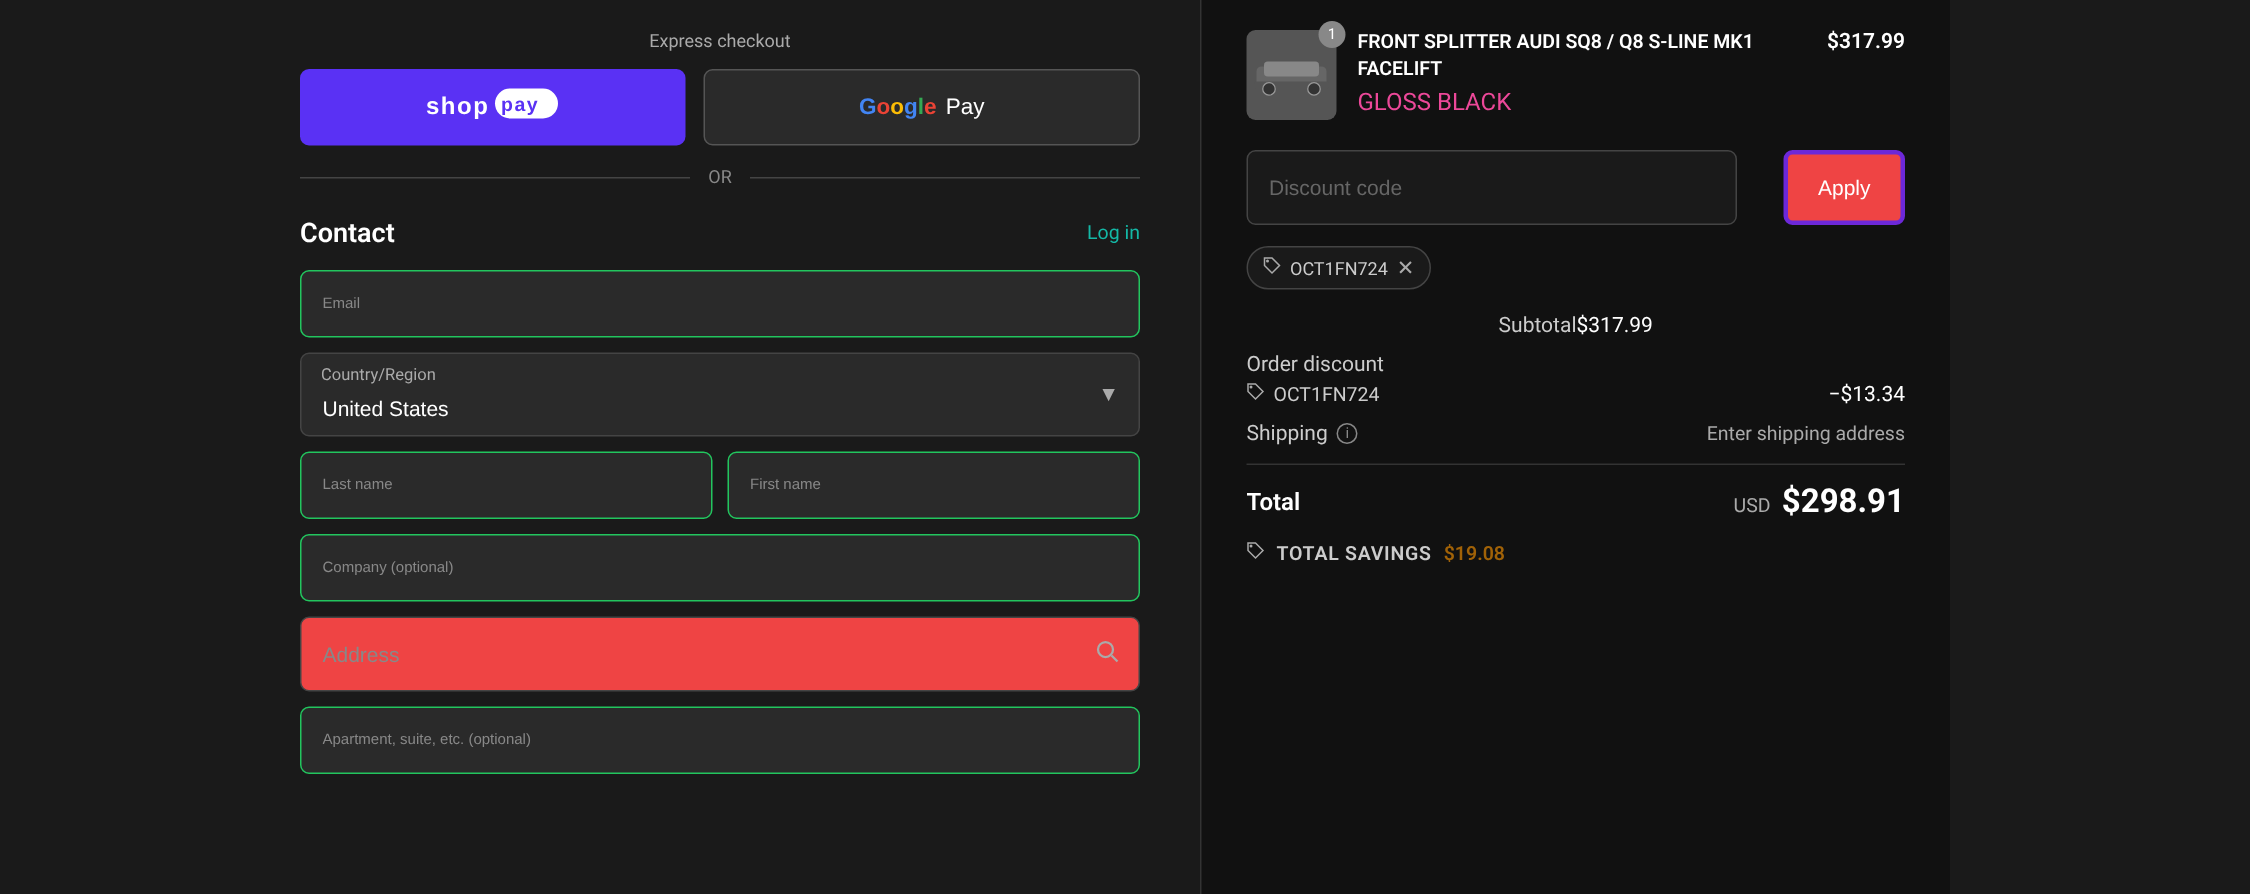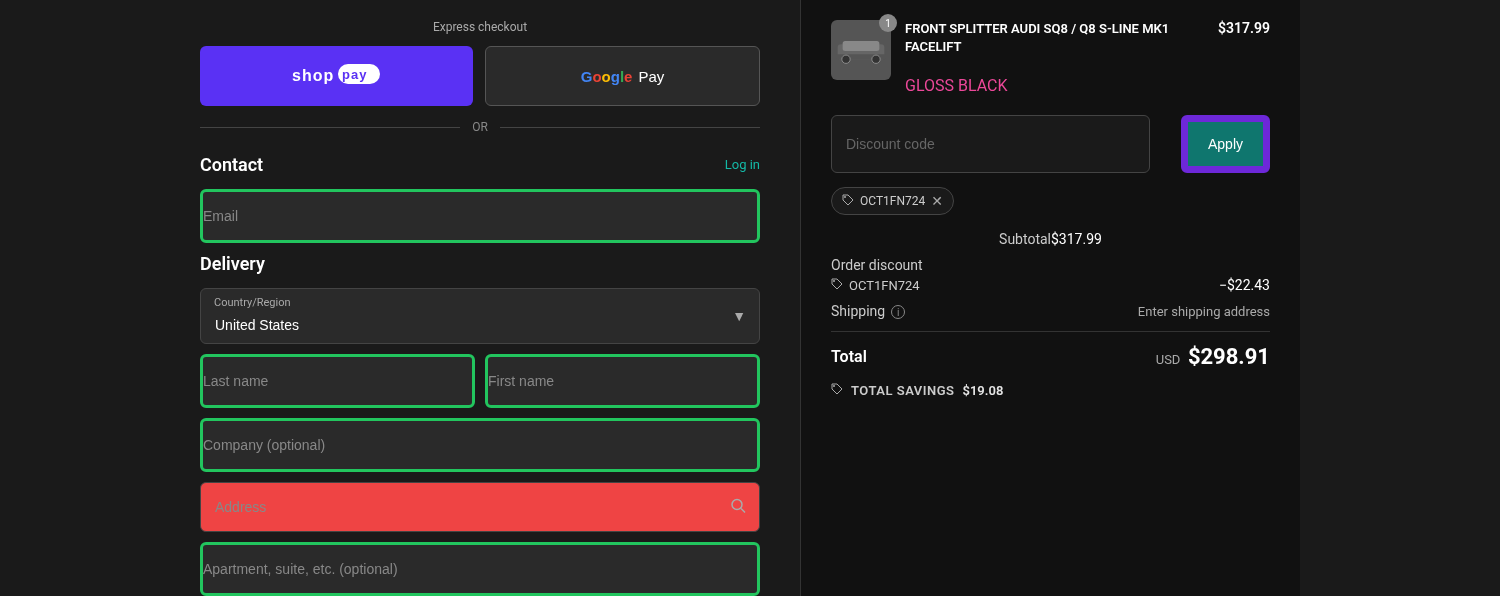--- a/index.html
+++ b/index.html
@@ -32,21 +32,20 @@
       display: flex;
       gap: 12px;
       margin-bottom: 14px;
     }
 
     .btn-shoppay {
       flex: 1;
       background: #5a31f4;
       border: none;
       border-radius: 6px;
-      padding: 16px;
       cursor: pointer;
       display: flex;
       align-items: center;
       justify-content: center;
     }
 
     .shoppay-logo {
       color: #fff;
       font-size: 16px;
       font-weight: bold;
@@ -105,25 +104,25 @@
     .log-in-link {
       color: #14b8a6;
       text-decoration: none;
       font-size: 13px;
       cursor: pointer;
     }
 
     .input-field {
       width: 100%;
       background: #2a2a2a;
-      border: 3px solid #22c55e;
-      border-radius: 6px;
-      padding: 16px 0;
-      color: #fff;
-      font-size: 14px;
+      border: 1px solid #22c55e;
+      border-radius: 6px;
+      padding: 16px 14px;
+      color: #fff;
+      font-size: 10px;
       outline: none;
       margin-bottom: 10px;
     }
 
     .input-field::placeholder {
       color: #888;
     }
 
     .checkbox-row {
       display: flex;
@@ -278,21 +277,21 @@
 
     .product-info {
       flex: 1;
     }
 
     .product-name {
       font-size: 13px;
       font-weight: 600;
       color: #fff;
       line-height: 1.4;
-      margin-bottom: 20px;
+      margin-bottom: 2px;
     }
 
     .product-variant {
       font-size: 16px;
       color: #ec4899;
     }
 
     .product-price {
       font-size: 14px;
       font-weight: 600;
@@ -314,22 +313,22 @@
       color: #fff;
       font-size: 14px;
       outline: none;
     }
 
     .discount-input::placeholder {
       color: #666;
     }
 
     .apply-button {
-      background: #0f766e;
-      border: 7px solid #6d28d9;
+      background: #ef4444;
+      border: 3px solid #6d28d9;
       border-radius: 6px;
       padding: 14px 20px;
       color: #fff;
       font-size: 14px;
       cursor: pointer;
       white-space: nowrap;
       margin-left: 21px;
     }
 
     .coupon-tag {
@@ -401,21 +400,21 @@
     .shipping-row {
       display: flex;
       justify-content: space-between;
       align-items: center;
       margin-bottom: 10px;
     }
 
     .shipping-label {
       color: #ccc;
       display: flex;
-      align-items: flex-end;
+      align-items: center;
       gap: 6px;
     }
 
     .info-icon {
       width: 14px;
       height: 14px;
       border: 1px solid #888;
       border-radius: 50%;
       display: inline-flex;
       align-items: center;
@@ -474,21 +473,21 @@
     }
 
     .savings-label {
       font-weight: 600;
       text-transform: uppercase;
       letter-spacing: 0.5px;
       color: #ccc;
     }
 
     .savings-amount {
-      color: #e5e5e5;
+      color: #a16207;
       font-weight: 600;
     }
     .g-blue { color: #4285f4; }
     .g-red { color: #ea4335; }
     .g-yellow { color: #fbbc05; }
     .g-green { color: #34a853; }
   </style>
 </head>
 <body>
 
@@ -521,21 +520,20 @@
   
   <div class="section-header">
     <span class="section-title">Contact</span>
     <a class="log-in-link">Log in</a>
   </div>
 
   <input class="input-field" type="email" placeholder="Email" style="">
 
 
   
-  <div class="delivery-title">Delivery</div>
 
   <div class="select-wrapper">
     <span class="field-label">Country/Region</span>
     <select>
       <option>United States</option>
     </select>
     <span class="select-arrow">▼</span>
   </div>
 
   <div class="name-row">
@@ -614,21 +612,21 @@
     <div class="discount-code-row">
       <div class="discount-code-val">
         <span>
           <svg width="12" height="12" viewBox="0 0 12 12" fill="none">
             <path d="M1 1h5l5 5-5 5-5-5V1z" stroke="#aaa" stroke-width="1" fill="none"></path>
             <circle cx="3" cy="3" r="1" fill="#aaa"></circle>
           </svg>
         </span>
         <span>OCT1FN724</span>
       </div>
-      <span class="discount-amount">−$22.43</span>
+      <span class="discount-amount">−$13.34</span>
     </div>
   </div>
 
   <div class="shipping-row">
     <div class="shipping-label">
       <span>Shipping</span>
       <span class="info-icon">i</span>
     </div>
     <span class="shipping-value">Enter shipping address</span>
   </div>

